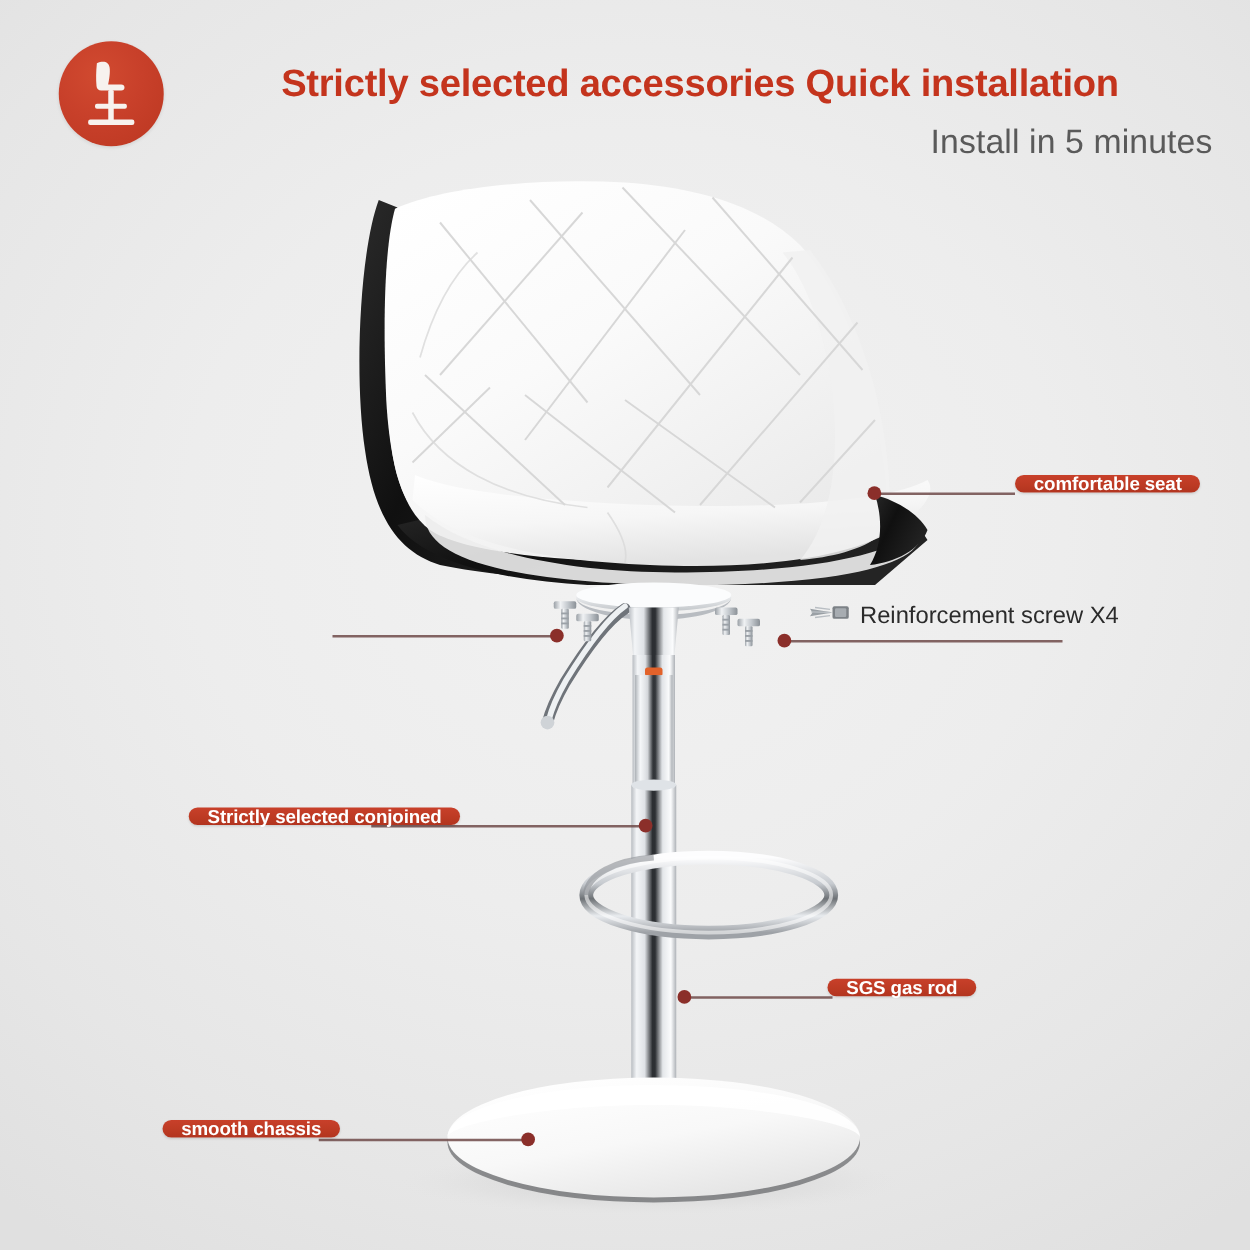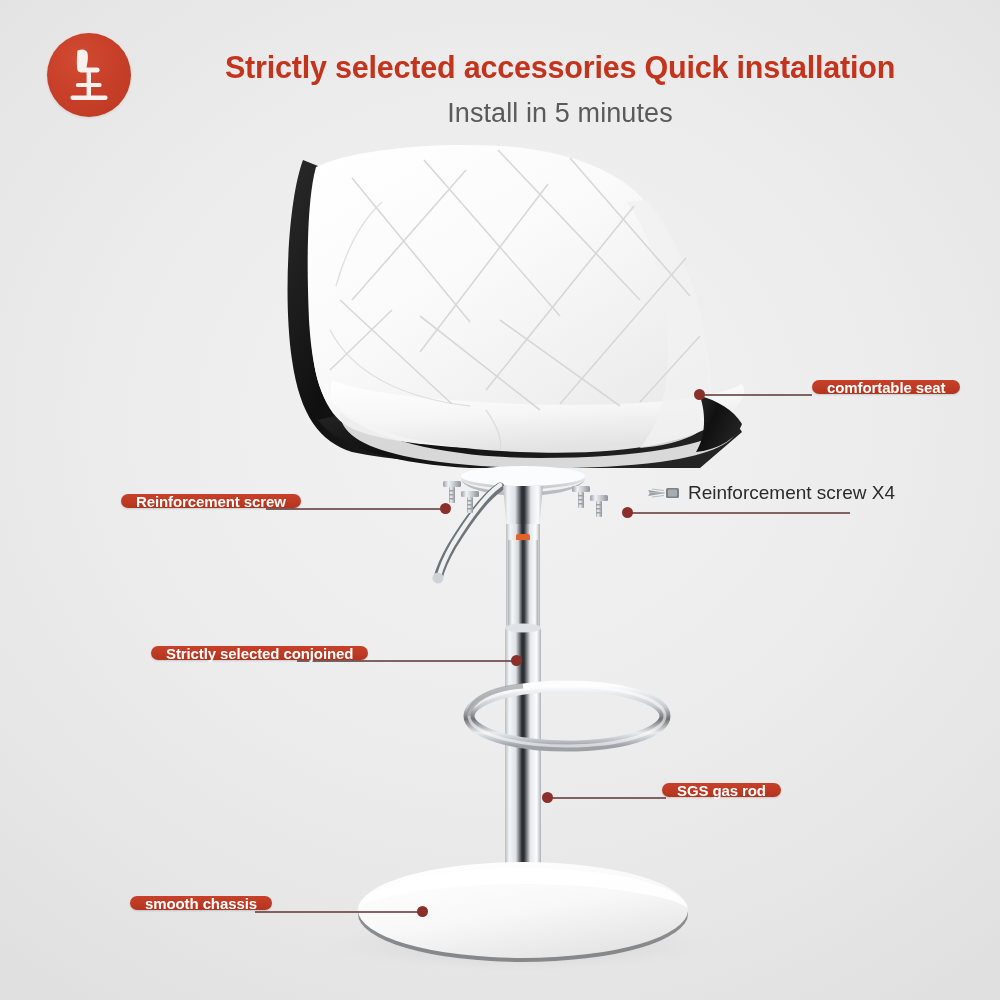--- a/index.html
+++ b/index.html
@@ -40,21 +40,21 @@
     font-weight: bold;
     color: #c4341d;
     letter-spacing: -0.2px;
     white-space: nowrap;
   }
   #title-sub {
     position: absolute;
     left: 150px;
     top: 98px;
     width: 820px;
-    text-align: center;
+    text-align: right;
     font-size: 27px;
     color: #5a5a5a;
     letter-spacing: 0.1px;
     white-space: nowrap;
   }
 
   
   #product { position: absolute; left: 0; top: 0; width: 1000px; height: 1000px; }
 
   
@@ -70,21 +70,20 @@
     color: #ffffff;
     font-size: 15px;
     font-weight: bold;
     white-space: nowrap;
     box-shadow: 0 1px 2px rgba(0,0,0,0.14);
     letter-spacing: -0.1px;
   }
   .plain-label {
     position: absolute;
     display: flex;
-    align-items: center;
     gap: 8px;
     color: #2b2b2b;
     font-size: 19px;
     white-space: nowrap;
   }
   .leader {
     position: absolute;
     height: 1.5px;
     background: #6e4a49;
     opacity: 0.85;
@@ -314,23 +313,20 @@
   </svg>
 
   <div class="leader" style="left:700px; top:394px; width:112px;"></div>
   <div class="dot" style="left:694px; top:389px;"></div>
   <div class="pill" style="left:812px; top:380px;">
     <span>comfortable seat</span>
   </div>
 
   <div class="leader" style="left:266px; top:508px; width:180px;"></div>
   <div class="dot" style="left:440px; top:503px;"></div>
-  <div class="pill" style="left:121px; top:494px;">
-    <span>Reinforcement screw</span>
-  </div>
 
   <div class="leader" style="left:628px; top:512px; width:222px;"></div>
   <div class="dot" style="left:622px; top:507px;"></div>
   <div class="plain-label" style="left:644px; top:482px;">
     <svg class="screw-mini" width="36" height="16" viewBox="0 0 36 16">
       <rect x="22" y="3" width="13" height="10" rx="1.5" fill="#7c8186"></rect>
       <rect x="24" y="4.5" width="9" height="7" rx="1" fill="#a7acb1"></rect>
       <path d="M22 8 L4 5 L6 8 L4 11 Z" fill="#9aa0a5"></path>
       <path d="M20 5.5 L8 4 M20 8 L5 7.5 M20 10.5 L8 12" stroke="#b9bec3" stroke-width="1.1" fill="none"></path>
     </svg>

